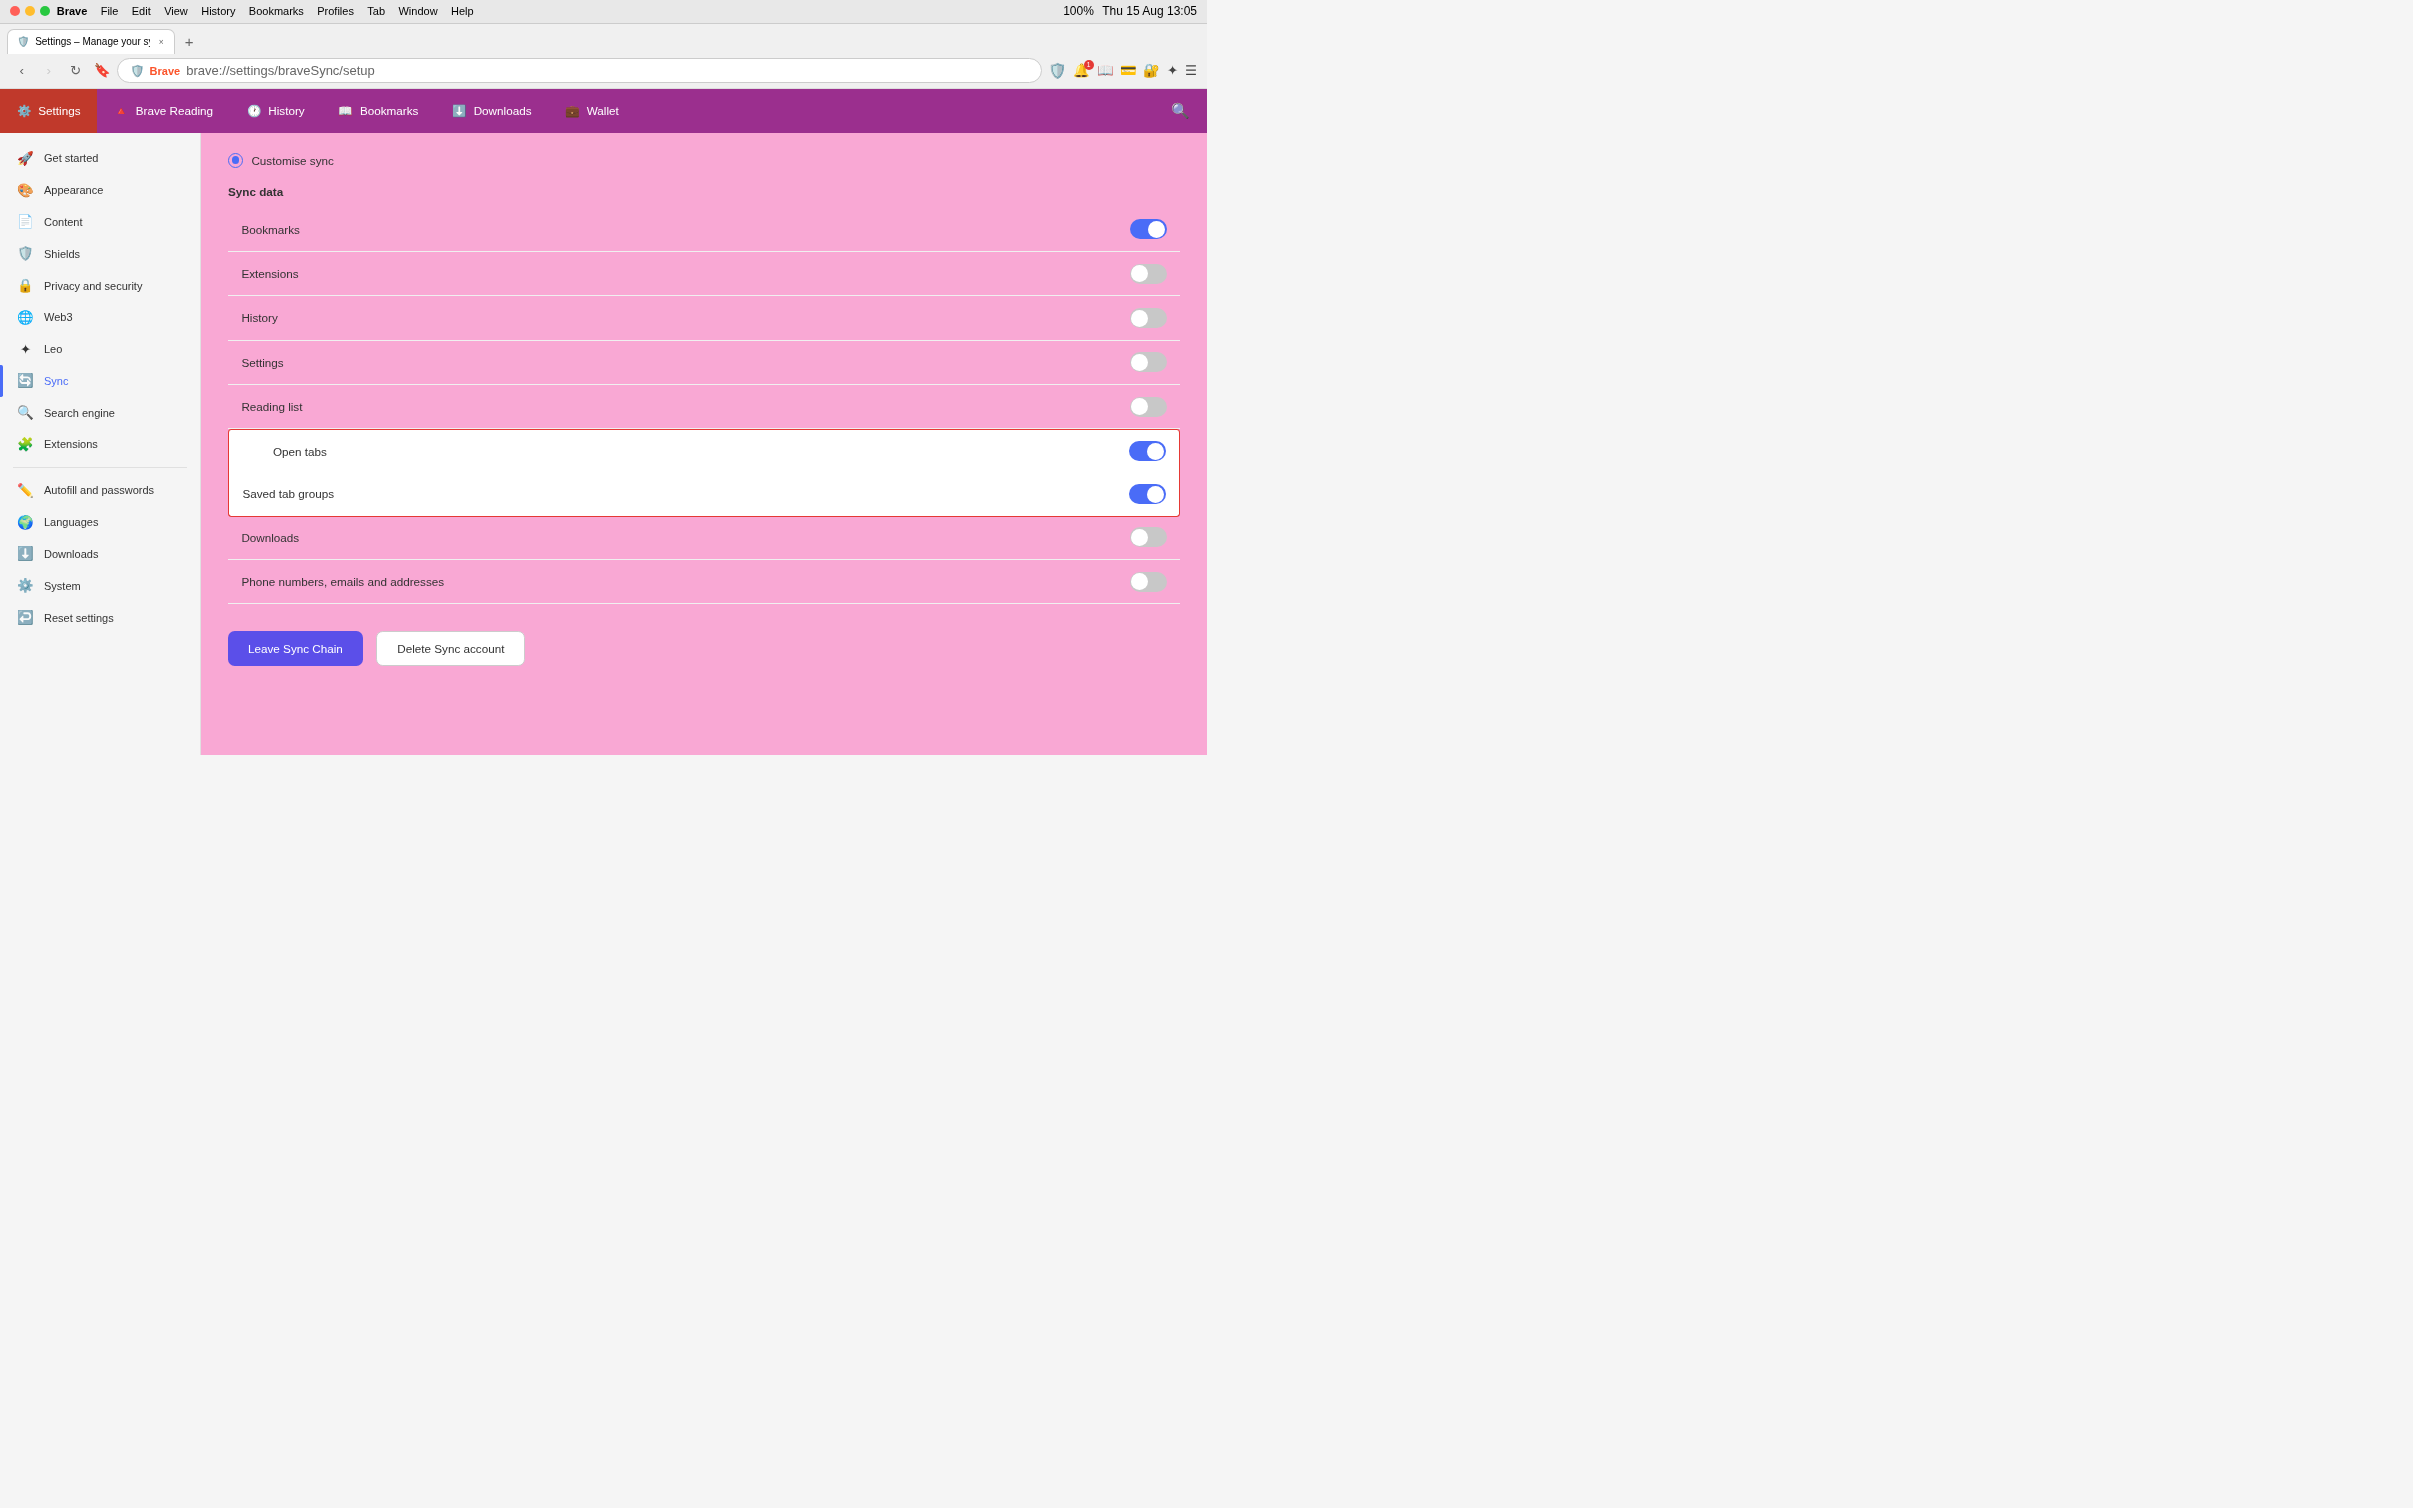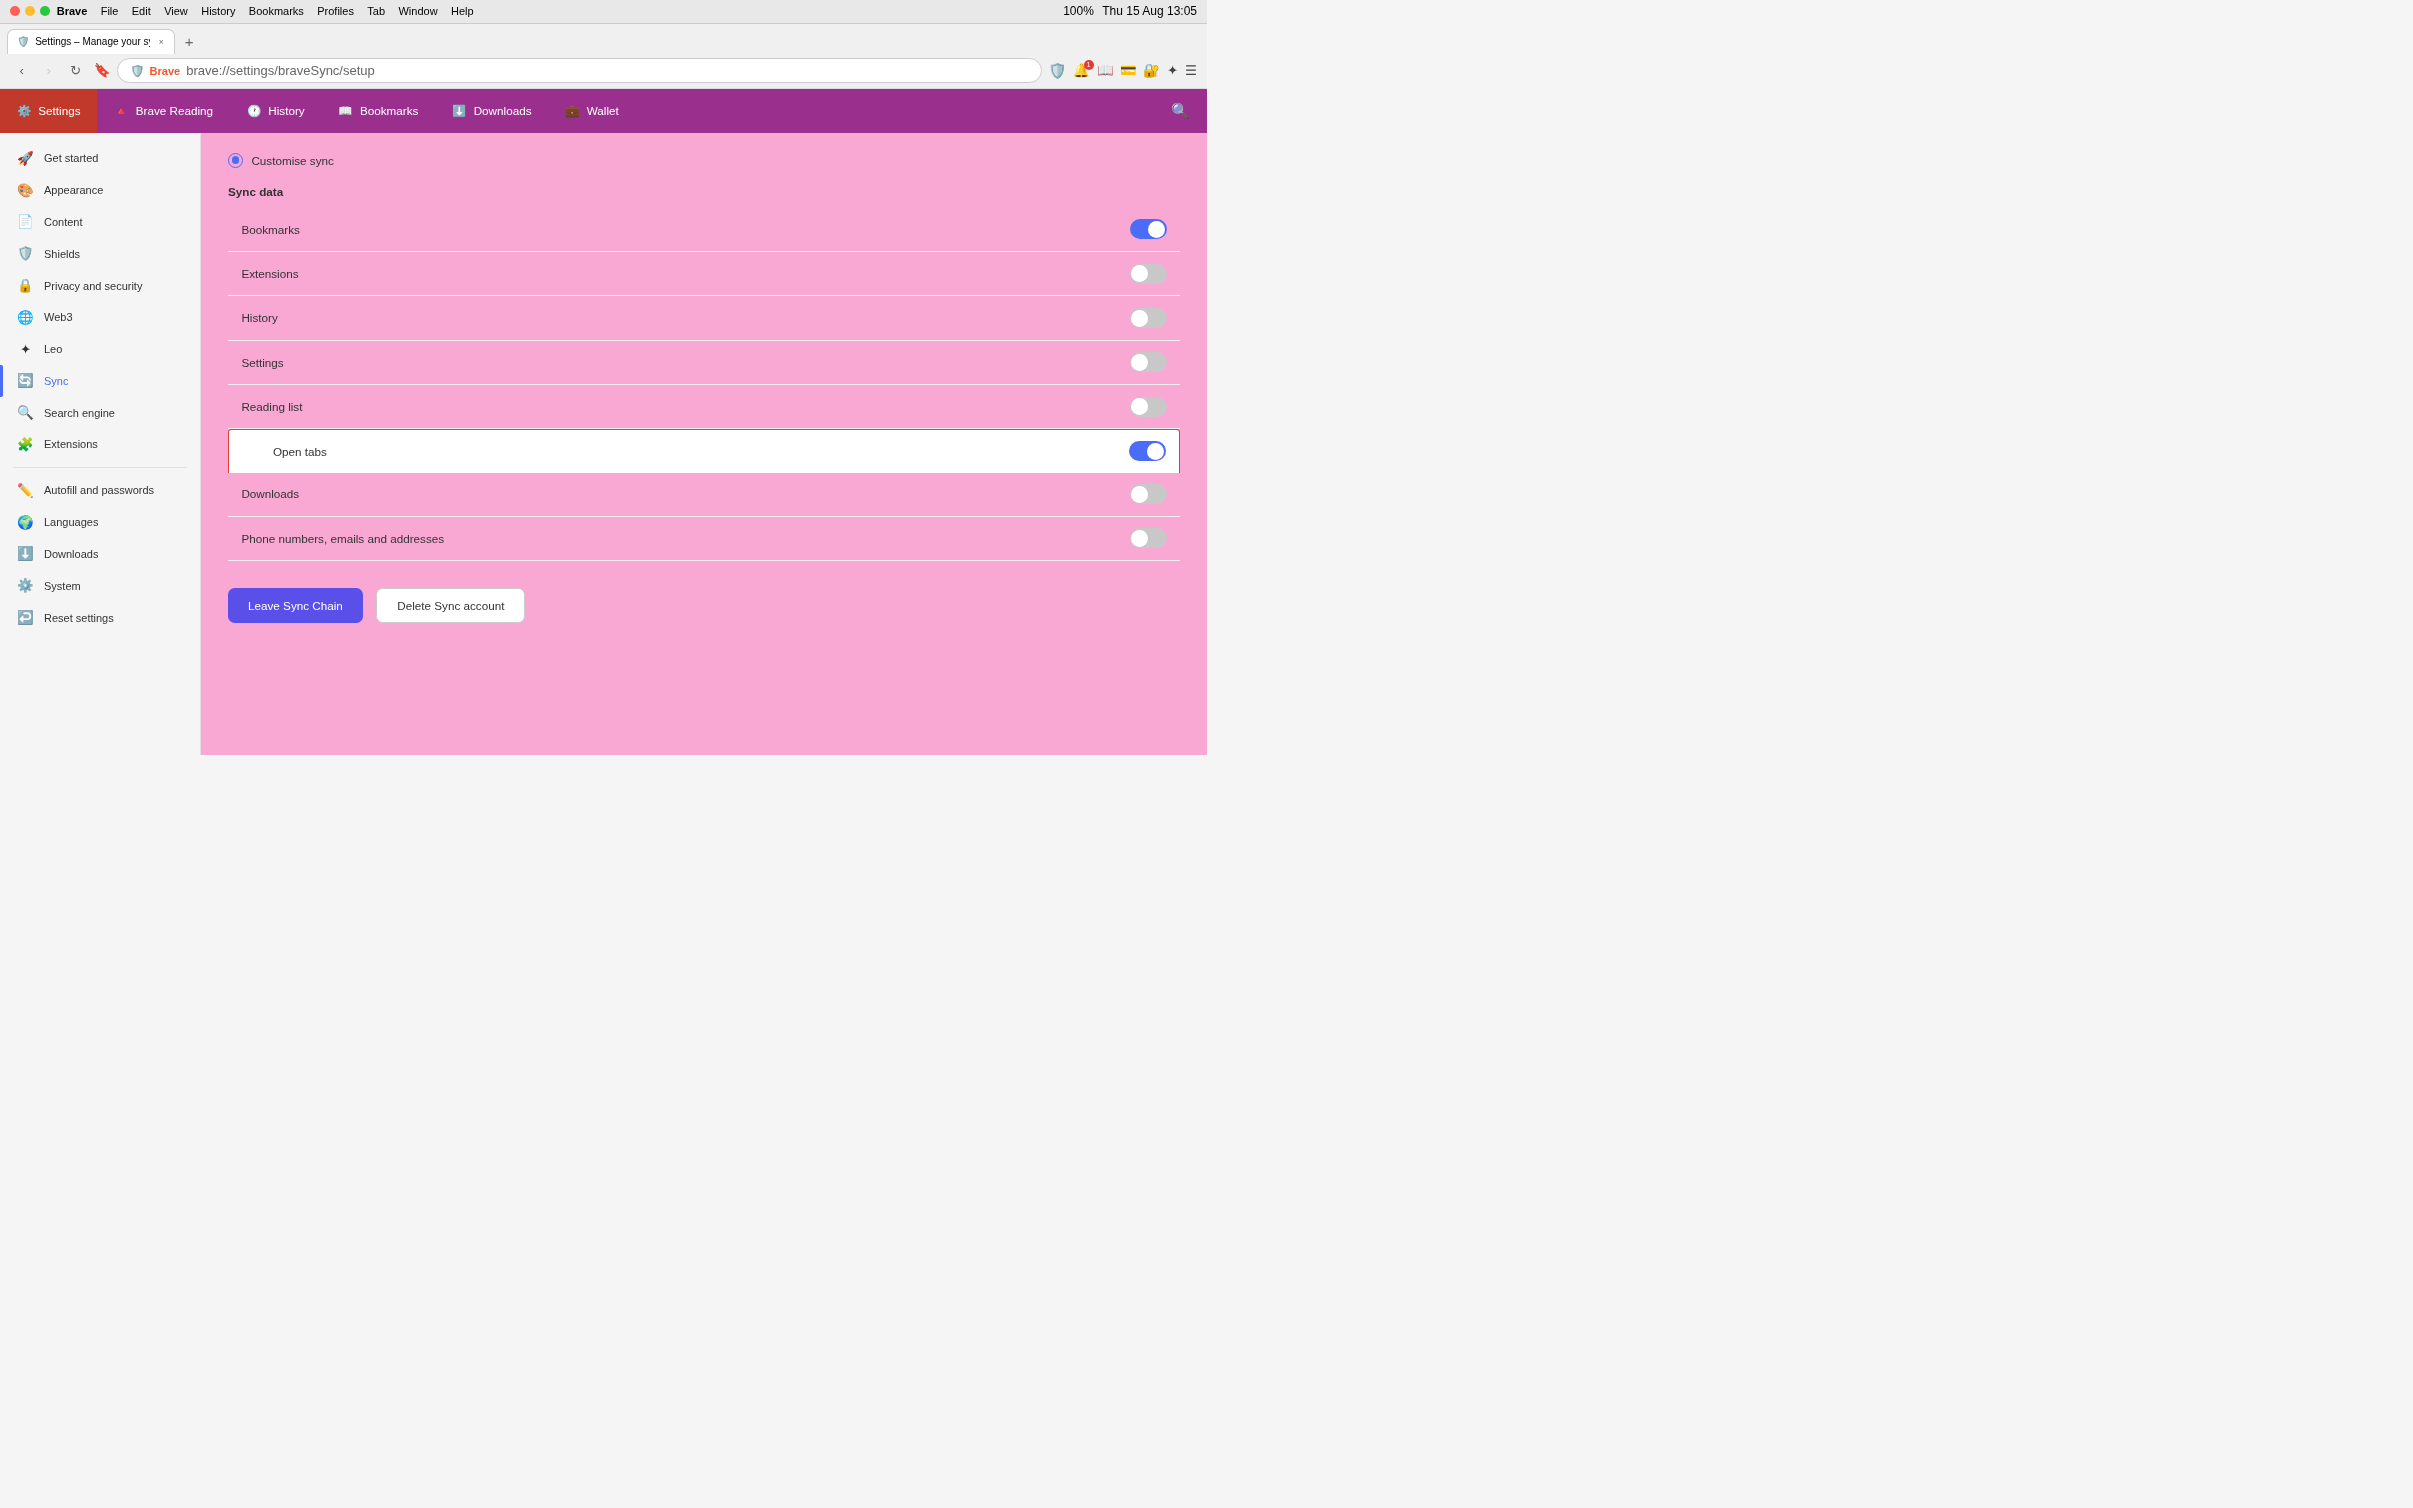--- a/index.html
+++ b/index.html
@@ -467,20 +467,26 @@
         </div>
       </div>
 
       <div class="sync-row highlighted" style="border-bottom: none; border-radius: 3.4px 3.4px 0 0; padding-left: 44px;">
         <span>Open tabs</span>
         <div class="toggle on">
           <div class="toggle-thumb"></div>
         </div>
       </div>
 
+      <div class="sync-row highlighted" style="border-top: none; border-radius: 0 0 3.4px 3.4px; margin-top: 0;">
+        <span>Saved tab groups</span>
+        <div class="toggle on">
+          <div class="toggle-thumb"></div>
+        </div>
+      </div>
 
       <div class="sync-row">
         <span>Downloads</span>
         <div class="toggle off">
           <div class="toggle-thumb"></div>
         </div>
       </div>
 
       <div class="sync-row">
         <span>Phone numbers, emails and addresses</span>

